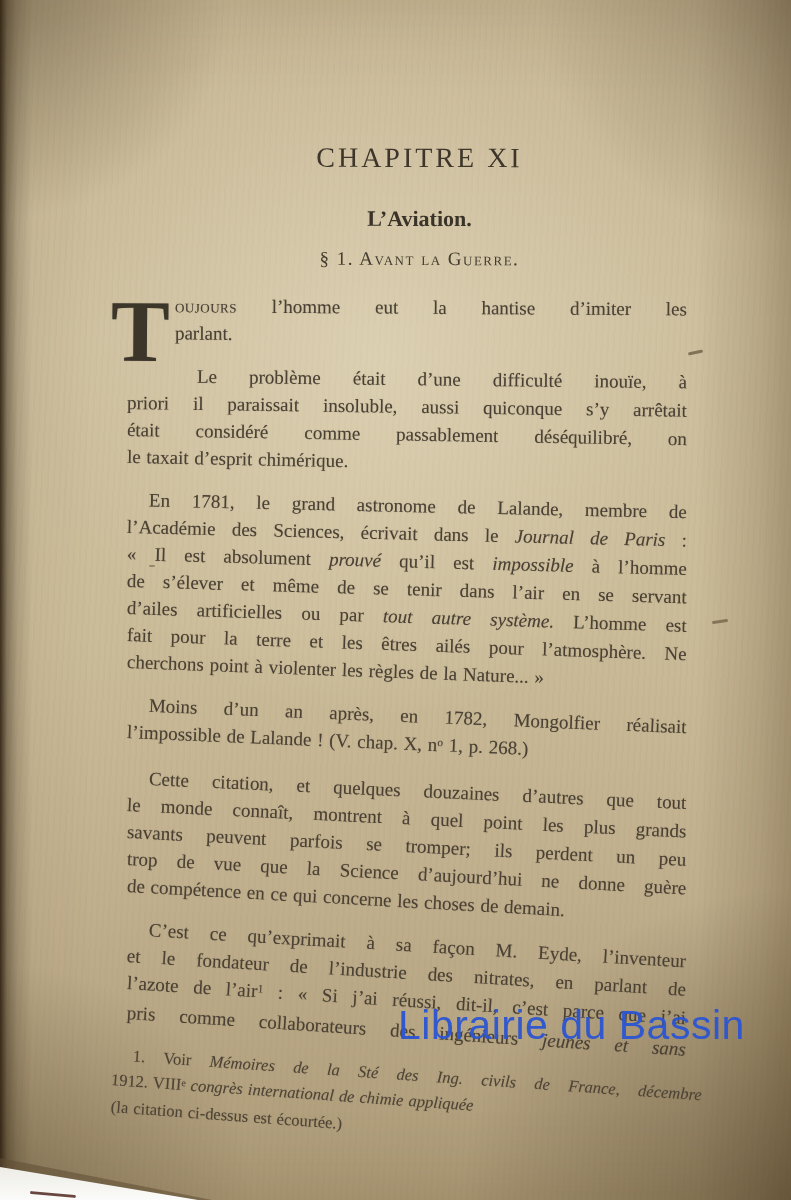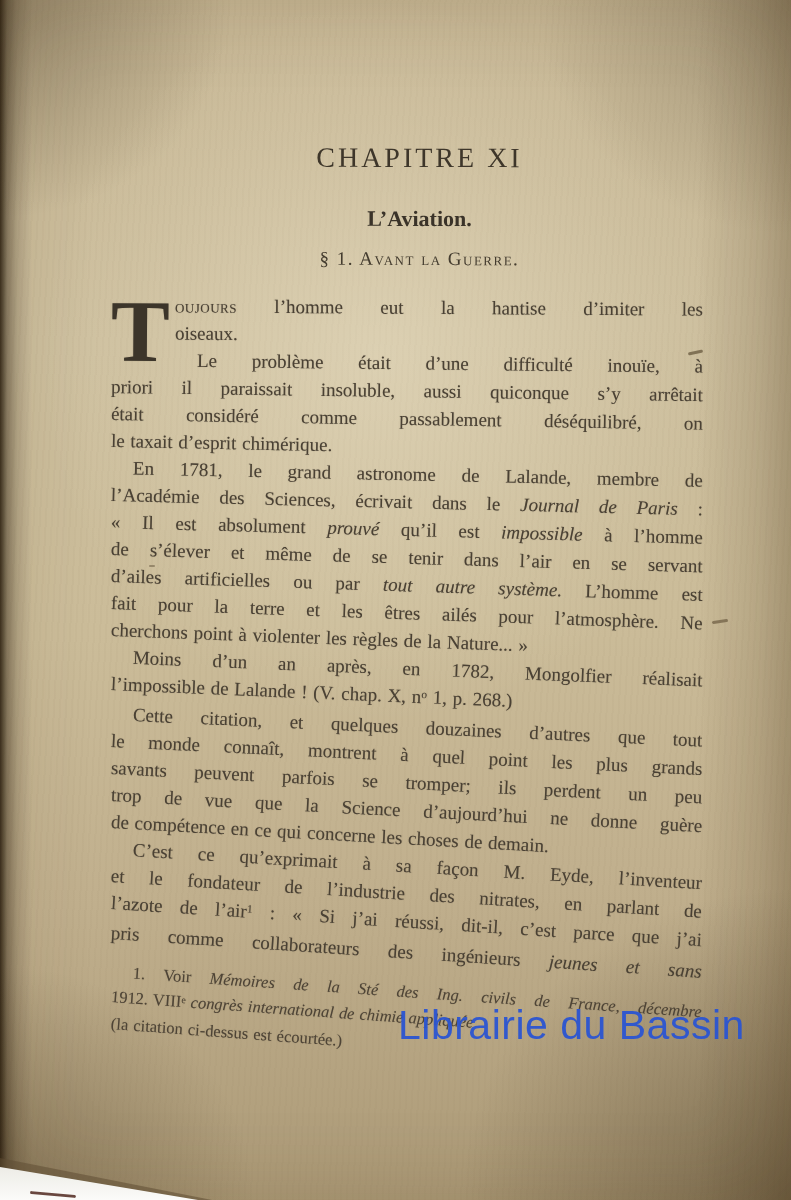--- a/index.html
+++ b/index.html
@@ -20,21 +20,21 @@
   .chapter{margin:142px 0 32px 0;text-align:center;font-size:28px;font-weight:normal;
            letter-spacing:3px;color:#3e362a;transform:rotate(0.1deg);}
   .title{margin:0 0 16px 0;text-align:center;font-size:22px;font-weight:bold;
          color:#3a332а;color:#3a3329;transform:rotate(0.15deg);}
   .section{margin:0 0 22px 0;text-align:center;font-size:19px;font-weight:normal;
            font-variant:small-caps;letter-spacing:1.5px;color:#443c2f;transform:rotate(0.2deg);}
   .bodytext{position:relative;margin-left:63px;width:592px;font-size:19px;line-height:27px;
             color:#4a4134;word-spacing:1px;text-shadow:0 0 1px rgba(74,65,52,0.38);}
   .dropcap{float:left;width:54px;height:76px;margin:3px 10px 0 0;font-size:88px;line-height:74px;
            font-weight:bold;color:#3c352a;text-align:left;transform:rotate(0.4deg);}
-  .para{margin:0;}
+  .para{margin:16px;}
   .line{text-align:justify;text-align-last:justify;transform-origin:0 50%;}
   .line.end{text-align-last:left;}
   .line.indent{text-indent:22px;}
   .line span.i{font-style:italic;}
   .line span.sc{font-variant:small-caps;letter-spacing:0.5px;}
   .line span.sup{font-size:0.6em;position:relative;top:-0.45em;}
   .footnote{margin-top:13px;font-size:16.5px;line-height:25px;color:#4e4436;}
   .watermark{position:absolute;left:398px;top:1002px;font-family:"Liberation Sans","DejaVu Sans",sans-serif;
              font-size:41px;font-weight:400;letter-spacing:0.5px;opacity:0.95;white-space:nowrap;}
   .speck{position:absolute;border-radius:2px;}
@@ -56,21 +56,21 @@
   <div class="page">
 
     <h1 class="chapter">CHAPITRE XI</h1>
     <h2 class="title">L’Aviation.</h2>
     <h3 class="section">§ 1. Avant la Guerre.</h3>
 
     <div class="bodytext">
       <div class="dropcap">T</div>
       <div class="para">
           <div class="line" style="transform: rotate(0.35deg);"><span class="sc">oujours</span><span> l’homme eut la hantise d’imiter les</span></div>
-          <div class="line end" style="transform: rotate(0.498deg);"><span>oiseaux.</span></div>
+          <div class="line end" style="transform: rotate(0.498deg);"><span>parlant.</span></div>
         </div>
       <div class="para">
           <div class="line indent" style="transform: rotate(0.646deg);"><span>Le problème était d’une difficulté inouïe, à</span></div>
           <div class="line" style="transform: rotate(0.794deg);"><span>priori il paraissait insoluble, aussi quiconque s’y arrêtait</span></div>
           <div class="line" style="transform: rotate(0.942deg);"><span>était considéré comme passablement déséquilibré, on</span></div>
           <div class="line end" style="transform: rotate(1.09deg);"><span>le taxait d’esprit chimérique.</span></div>
         </div>
       <div class="para">
           <div class="line indent" style="transform: rotate(1.238deg);"><span>En 1781, le grand astronome de Lalande, membre de</span></div>
           <div class="line" style="transform: rotate(1.386deg);"><span>l’Académie des Sciences, écrivait dans le </span><span class="i">Journal de Paris</span><span> :</span></div>

